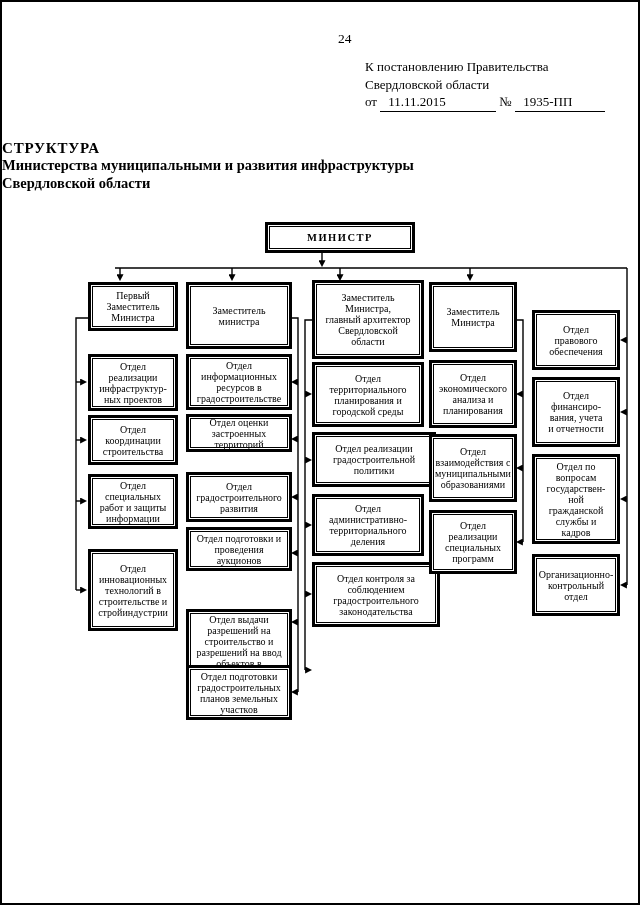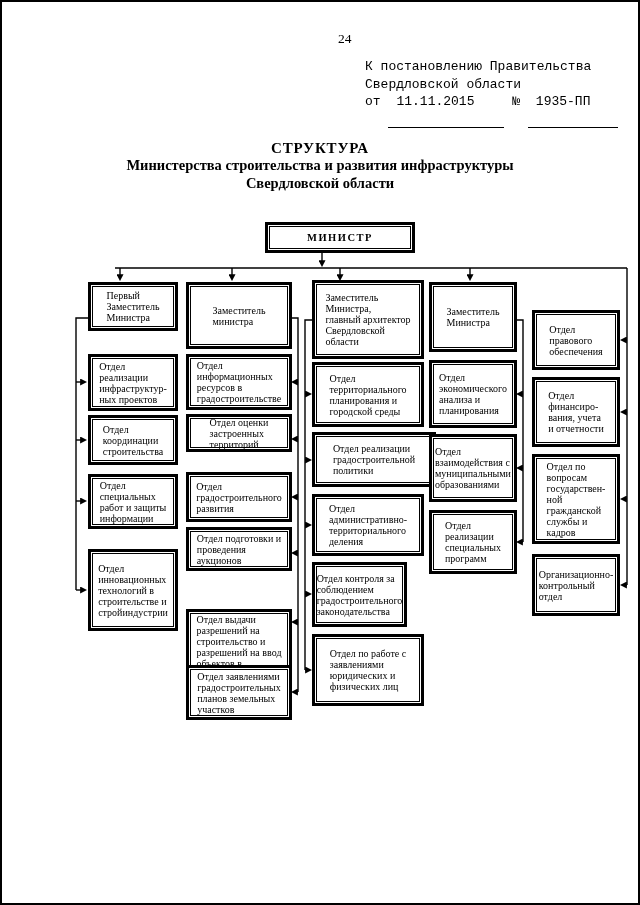--- a/index.html
+++ b/index.html
@@ -2,53 +2,53 @@
 <html><head>
 <meta charset="utf-8">
 <style>
   html,body{margin:0;padding:0;background:#e8e8e8;}
   .page{
     position:relative;width:640px;height:905px;margin:0 auto;
     background:#fff;border:2px solid #000;box-sizing:border-box;overflow:hidden;
     font-family:"Liberation Serif", serif;color:#000;
   }
   .page-number{position:absolute;left:336px;top:29px;font-size:13.5px;}
-  .doc-ref{position:absolute;left:363px;top:56px;width:262px;font-size:13px;line-height:17.5px;font-family:Liberation Mono, monospace;}
+  .doc-ref{position:absolute;left:363px;top:56px;width:262px;font-size:13px;line-height:17.5px;}
   .doc-ref .row{white-space:nowrap;}
-  .uline{display:inline-block;border-bottom:1px solid #000;padding:0 4px 16px 8px;text-align:left;}
+  .uline{display:inline-block;border-bottom:1px solid #000;padding:0 4px 0 8px;text-align:left;}
   .u-date{width:104px;}
   .u-num{width:78px;}
-  .title{position:absolute;left:0;top:137px;width:100%;text-align:center;font-weight:bold;}
+  .title{position:absolute;left:0;top:137px;width:100%;font-weight:bold;}
   .title .t1{font-size:15px;letter-spacing:0.8px;line-height:18px;}
   .title .t2,.title .t3{font-size:14.5px;line-height:17.5px;}
   svg.wires{position:absolute;left:0;top:0;width:640px;height:905px;}
   .node{
     position:absolute;background:#fff;border:3px solid #000;box-sizing:border-box;
-    display:flex;align-items:center;justify-content:center;
+    display:flex;align-items:center;justify-content:center;text-align:center;
   }
   .node::after{content:"";position:absolute;inset:1px;border:1px solid #000;pointer-events:none;}
   .lbl{white-space:pre-line;font-size:10px;line-height:11px;padding:1px 1px;position:relative;}
   .minister .lbl{font-weight:bold;font-size:10.5px;letter-spacing:1.5px;}
 </style>
 </head>
 <body>
 
 <div class="page">
 
   <div class="page-number">24</div>
 
   <div class="doc-ref">
     <div>К постановлению Правительства</div>
     <div>Свердловской области</div>
     <div class="row"><span>от</span> <span class="uline u-date">11.11.2015</span> <span>№</span> <span class="uline u-num">1935-ПП</span></div>
   </div>
 
   <div class="title">
     <div class="t1">СТРУКТУРА</div>
-    <div class="t2">Министерства строительства и развития инфраструктуры</div>
+    <div class="t2">Министерства муниципальными и развития инфраструктуры</div>
     <div class="t3">Свердловской области</div>
   </div>
 
   <svg class="wires" viewBox="0 0 640 905" xmlns="http://www.w3.org/2000/svg">
     <defs>
       <marker id="ar" viewBox="0 0 8 8" refX="1" refY="4" markerWidth="7" markerHeight="7" markerUnits="userSpaceOnUse" orient="auto">
         <path d="M0,0 L8,4 L0,8 z" fill="#000"></path>
       </marker>
     </defs>
     <g stroke="#000" stroke-width="1.4" fill="none">
@@ -156,21 +156,21 @@
     </div>
   <div class="node" style="left:184px;top:607px;width:106px;height:75px">
       <span class="lbl">Отдел выдачи
 разрешений на
 строительство и
 разрешений на ввод
 объектов в
 эксплуатацию</span>
     </div>
   <div class="node" style="left:184px;top:663px;width:106px;height:55px">
-      <span class="lbl">Отдел заявлениями
+      <span class="lbl">Отдел подготовки
 градостроительных
 планов земельных
 участков</span>
     </div>
 
   <div class="node" style="left:310px;top:278px;width:112px;height:79px">
       <span class="lbl">Заместитель
 Министра,
 главный архитектор
 Свердловской
@@ -186,31 +186,25 @@
       <span class="lbl">Отдел реализации
 градостроительной
 политики</span>
     </div>
   <div class="node" style="left:310px;top:492px;width:112px;height:62px">
       <span class="lbl">Отдел
 административно-
 территориального
 деления</span>
     </div>
-  <div class="node" style="left:310px;top:560px;width:95px;height:65px">
+  <div class="node" style="left:310px;top:560px;width:128px;height:65px">
       <span class="lbl">Отдел контроля за
 соблюдением
 градостроительного
 законодательства</span>
-    </div>
-  <div class="node" style="left:310px;top:632px;width:112px;height:72px">
-      <span class="lbl">Отдел по работе с
-заявлениями
-юридических и
-физических лиц</span>
     </div>
 
   <div class="node" style="left:427px;top:280px;width:88px;height:70px">
       <span class="lbl">Заместитель
 Министра</span>
     </div>
   <div class="node" style="left:427px;top:358px;width:88px;height:68px">
       <span class="lbl">Отдел
 экономического
 анализа и

